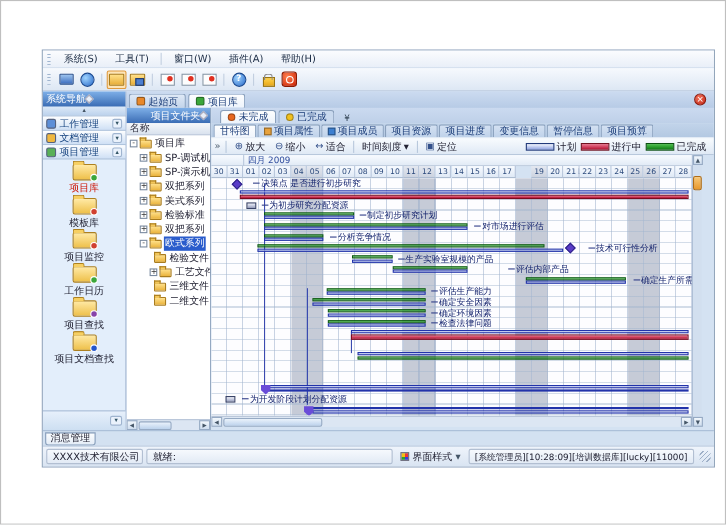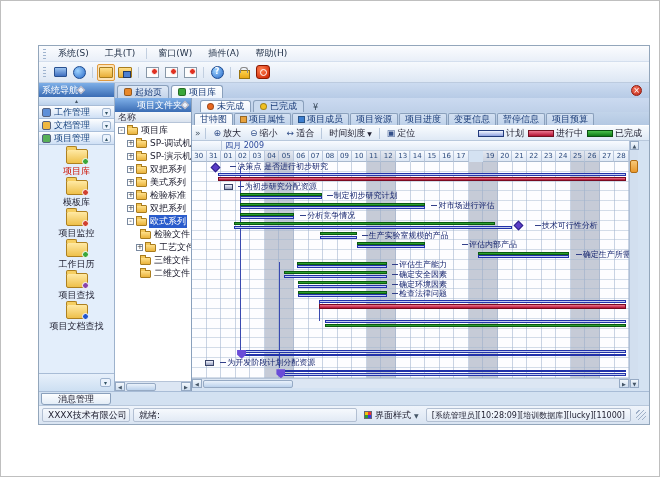--- a/index.html
+++ b/index.html
@@ -140,21 +140,21 @@
   .gbox{position:absolute;height:6px;background:linear-gradient(#eef0fa,#9aa2c0);border:1px solid #3a4468;}
   .glabel{position:absolute;font-size:8px;color:#15246e;white-space:nowrap;height:10px;line-height:10px;}
   .glabel::before{content:"";display:inline-block;width:6px;height:1px;background:#33408a;vertical-align:2px;margin-right:1px;}
   .glink{position:absolute;width:1px;background:#3a4ab0;}
   .vscroll{position:absolute;left:437px;top:0;width:9px;height:247px;background:#d2dfef;border-left:1px solid #aebfd6;}
   .vscroll .sbtn{width:9px;}
   .vthumb{position:absolute;left:0;top:19px;width:8px;height:13px;background:linear-gradient(#f8c878,#e8982c);border:1px solid #b06c14;border-radius:2px;}
   .ghscroll{position:absolute;left:0;top:237px;width:437px;height:10px;background:#dce6f3;border-top:1px solid #b6c4d8;display:flex;align-items:center;}
   
   .msgrow{height:14px;background:#d3e1f1;border-top:1px solid #a8bcd6;display:flex;align-items:center;padding-left:2px;}
-  .msgtab{height:12px;padding:0 16px;background:linear-gradient(#fcfdfe,#e4edf7);border:1px solid #8aa0bc;
+  .msgtab{height:12px;padding:0 4px;background:linear-gradient(#fcfdfe,#e4edf7);border:1px solid #8aa0bc;
           border-radius:0 0 3px 3px;color:#223;line-height:11px;}
   .statusbar{height:19px;background:linear-gradient(#eff4fb,#d9e4f2);border-top:1px solid #b8c8dc;
              display:flex;align-items:center;padding:0 3px;gap:3px;}
   .spanel{height:14px;border:1px solid #b2bfd2;border-radius:2px;background:linear-gradient(#f6f9fd,#e2eaf5);
           display:flex;align-items:center;padding:0 5px;color:#223;white-space:nowrap;}
   .spanel.grow{flex:1;}
   .stylebtn{display:flex;align-items:center;gap:3px;padding:0 4px;height:14px;color:#223;}
   .styleicon{width:8px;height:8px;background:conic-gradient(#e33 0 25%,#3a3ae0 25% 50%,#2ca02c 50% 75%,#f2c010 75%);border:1px solid #667;}
   .sgrip{width:10px;height:10px;margin-left:2px;
      background:repeating-linear-gradient(135deg,transparent 0 2px,#9fb0c8 2px 3px);}

